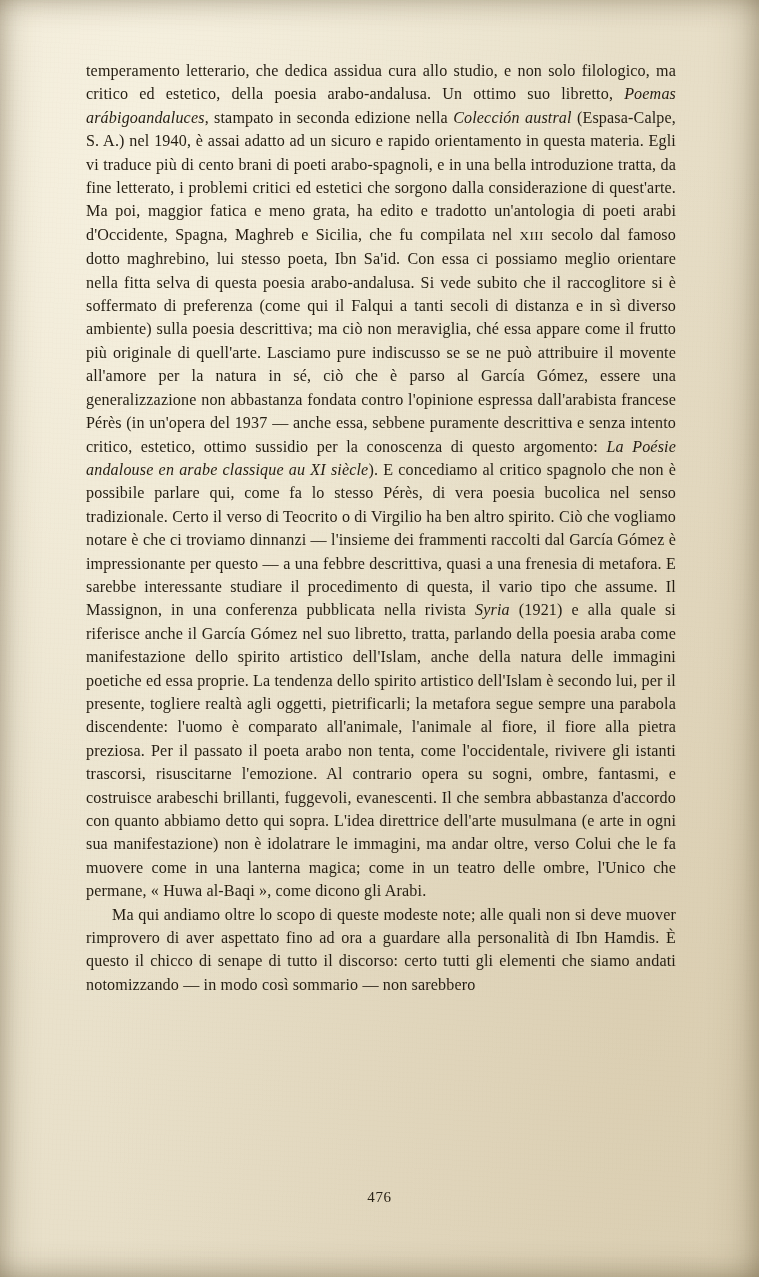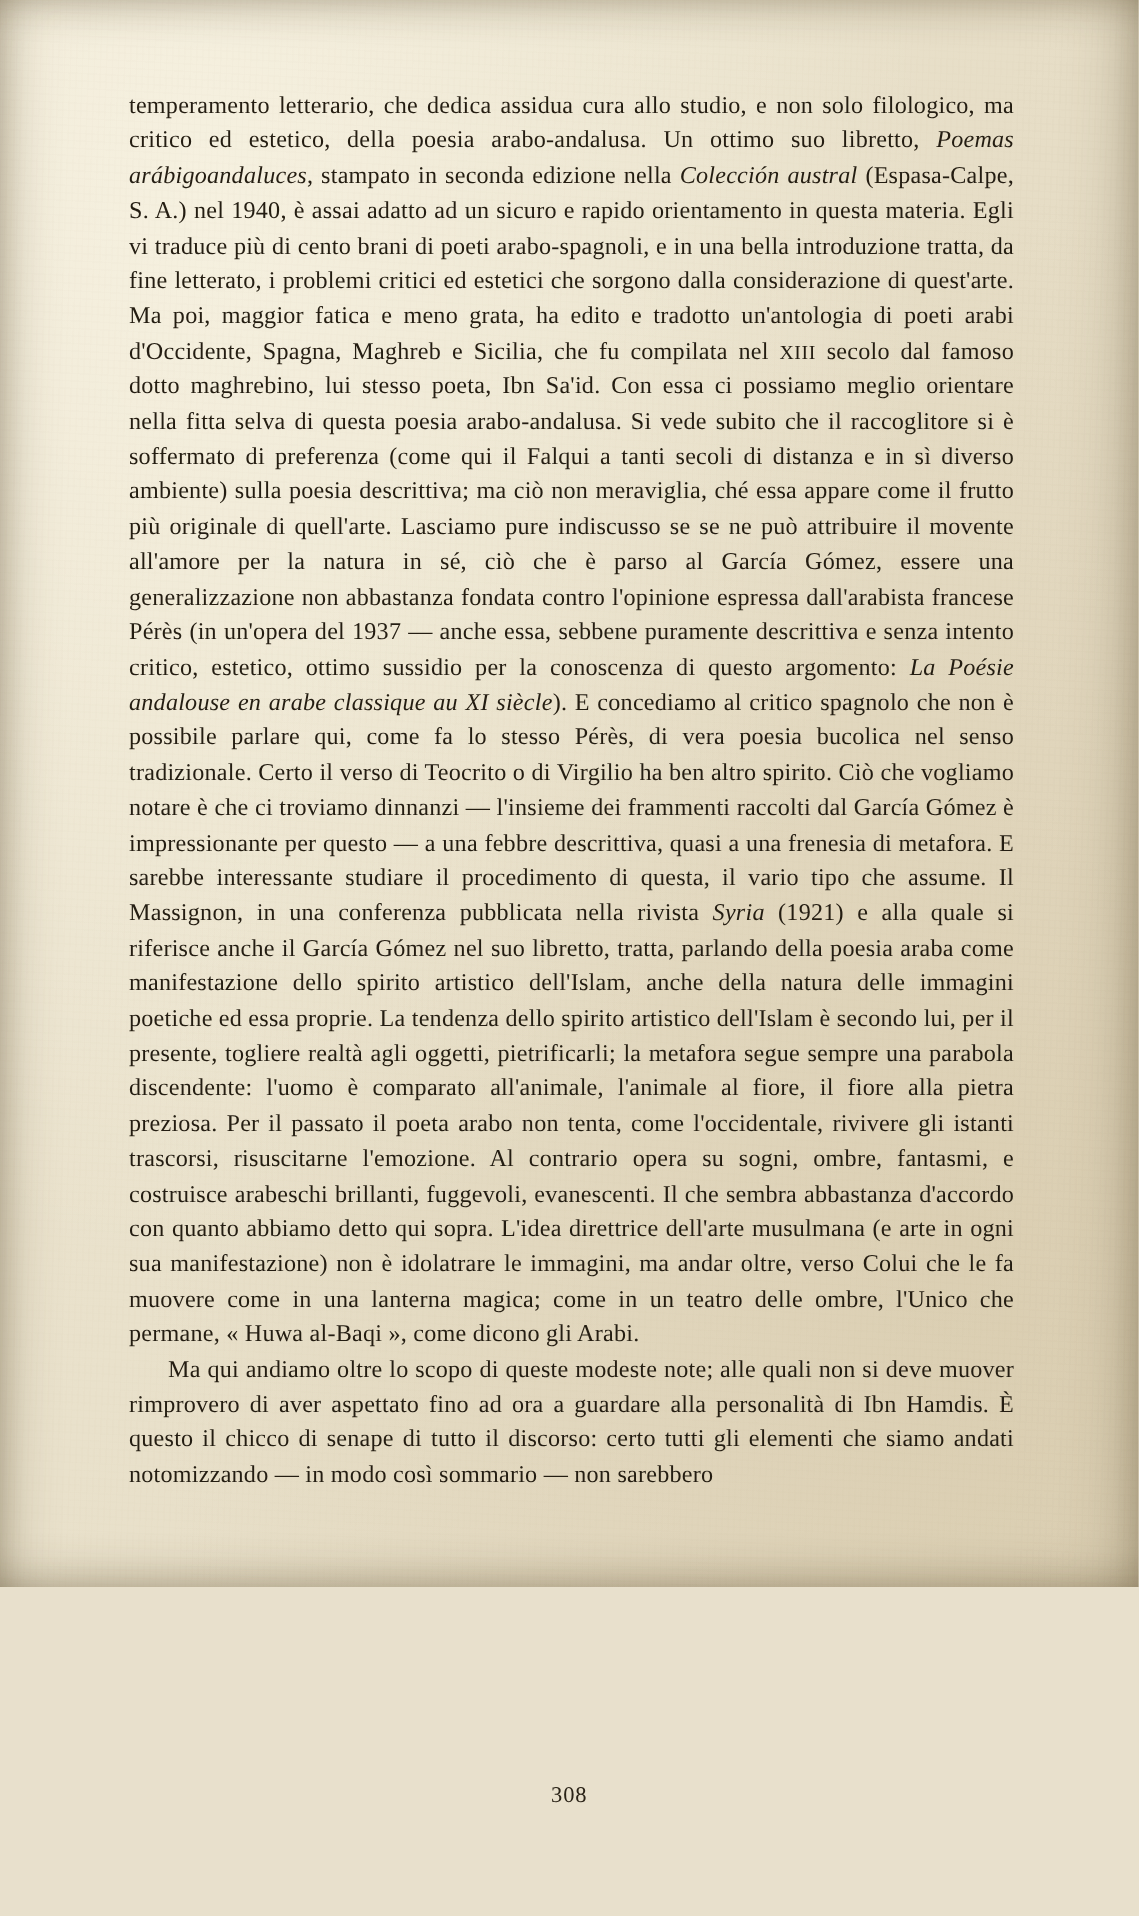--- a/index.html
+++ b/index.html
@@ -9,21 +9,21 @@
   body {
     width: 759px;
     height: 1277px;
     background: #e8e0cc;
     font-family: "Liberation Serif", serif;
     overflow: hidden;
   }
   .page {
     position: relative;
     width: 759px;
-    height: 1058px;
+    height: 1277px;
     background:
       radial-gradient(ellipse at 18% 12%, rgba(255,252,238,0.55) 0%, rgba(255,252,238,0) 55%),
       radial-gradient(ellipse at 85% 80%, rgba(206,190,156,0.35) 0%, rgba(206,190,156,0) 60%),
       linear-gradient(115deg, #ece4d0 0%, #e9e1cb 40%, #e4dac2 75%, #ded3b8 100%);
     box-sizing: border-box;
   }
   .grain {
     position: absolute;
     inset: 0;
     pointer-events: none;
@@ -83,16 +83,16 @@
 <body>
 
 <div class="page">
   <div class="grain"></div>
 
   <div class="text-block">
     <p class="para">temperamento letterario, che dedica assidua cura allo studio, e non solo filologico, ma critico ed estetico, della poesia arabo-andalusa. Un ottimo suo libretto, <i>Poemas arábigoandaluces</i>, stampato in seconda edizione nella <i>Colección austral</i> (Espasa-Calpe, S. A.) nel 1940, è assai adatto ad un sicuro e rapido orientamento in questa materia. Egli vi traduce più di cento brani di poeti arabo-spagnoli, e in una bella introduzione tratta, da fine letterato, i problemi critici ed estetici che sorgono dalla considerazione di quest'arte. Ma poi, maggior fatica e meno grata, ha edito e tradotto un'antologia di poeti arabi d'Occidente, Spagna, Maghreb e Sicilia, che fu compilata nel <span class="sc">XIII</span> secolo dal famoso dotto maghrebino, lui stesso poeta, Ibn Sa'id. Con essa ci possiamo meglio orientare nella fitta selva di questa poesia arabo-andalusa. Si vede subito che il raccoglitore si è soffermato di preferenza (come qui il Falqui a tanti secoli di distanza e in sì diverso ambiente) sulla poesia descrittiva; ma ciò non meraviglia, ché essa appare come il frutto più originale di quell'arte. Lasciamo pure indiscusso se se ne può attribuire il movente all'amore per la natura in sé, ciò che è parso al García Gómez, essere una generalizzazione non abbastanza fondata contro l'opinione espressa dall'arabista francese Pérès (in un'opera del 1937 — anche essa, sebbene puramente descrittiva e senza intento critico, estetico, ottimo sussidio per la conoscenza di questo argomento: <i>La Poésie andalouse en arabe classique au XI siècle</i>). E concediamo al critico spagnolo che non è possibile parlare qui, come fa lo stesso Pérès, di vera poesia bucolica nel senso tradizionale. Certo il verso di Teocrito o di Virgilio ha ben altro spirito. Ciò che vogliamo notare è che ci troviamo dinnanzi — l'insieme dei frammenti raccolti dal García Gómez è impressionante per questo — a una febbre descrittiva, quasi a una frenesia di metafora. E sarebbe interessante studiare il procedimento di questa, il vario tipo che assume. Il Massignon, in una conferenza pubblicata nella rivista <i>Syria</i> (1921) e alla quale si riferisce anche il García Gómez nel suo libretto, tratta, parlando della poesia araba come manifestazione dello spirito artistico dell'Islam, anche della natura delle immagini poetiche ed essa proprie. La tendenza dello spirito artistico dell'Islam è secondo lui, per il presente, togliere realtà agli oggetti, pietrificarli; la metafora segue sempre una parabola discendente: l'uomo è comparato all'animale, l'animale al fiore, il fiore alla pietra preziosa. Per il passato il poeta arabo non tenta, come l'occidentale, rivivere gli istanti trascorsi, risuscitarne l'emozione. Al contrario opera su sogni, ombre, fantasmi, e costruisce arabeschi brillanti, fuggevoli, evanescenti. Il che sembra abbastanza d'accordo con quanto abbiamo detto qui sopra. L'idea direttrice dell'arte musulmana (e arte in ogni sua manifestazione) non è idolatrare le immagini, ma andar oltre, verso Colui che le fa muovere come in una lanterna magica; come in un teatro delle ombre, l'Unico che permane, « Huwa al-Baqi », come dicono gli Arabi.</p>
     <p class="para indent">Ma qui andiamo oltre lo scopo di queste modeste note; alle quali non si deve muover rimprovero di aver aspettato fino ad ora a guardare alla personalità di Ibn Hamdis. È questo il chicco di senape di tutto il discorso: certo tutti gli elementi che siamo andati notomizzando — in modo così sommario — non sarebbero</p>
   </div>
 
-  <div class="folio">308</div>
+  <div class="folio">476</div>
 
   <div class="edge-shadow"></div>
 </div>
 
 </body></html>

